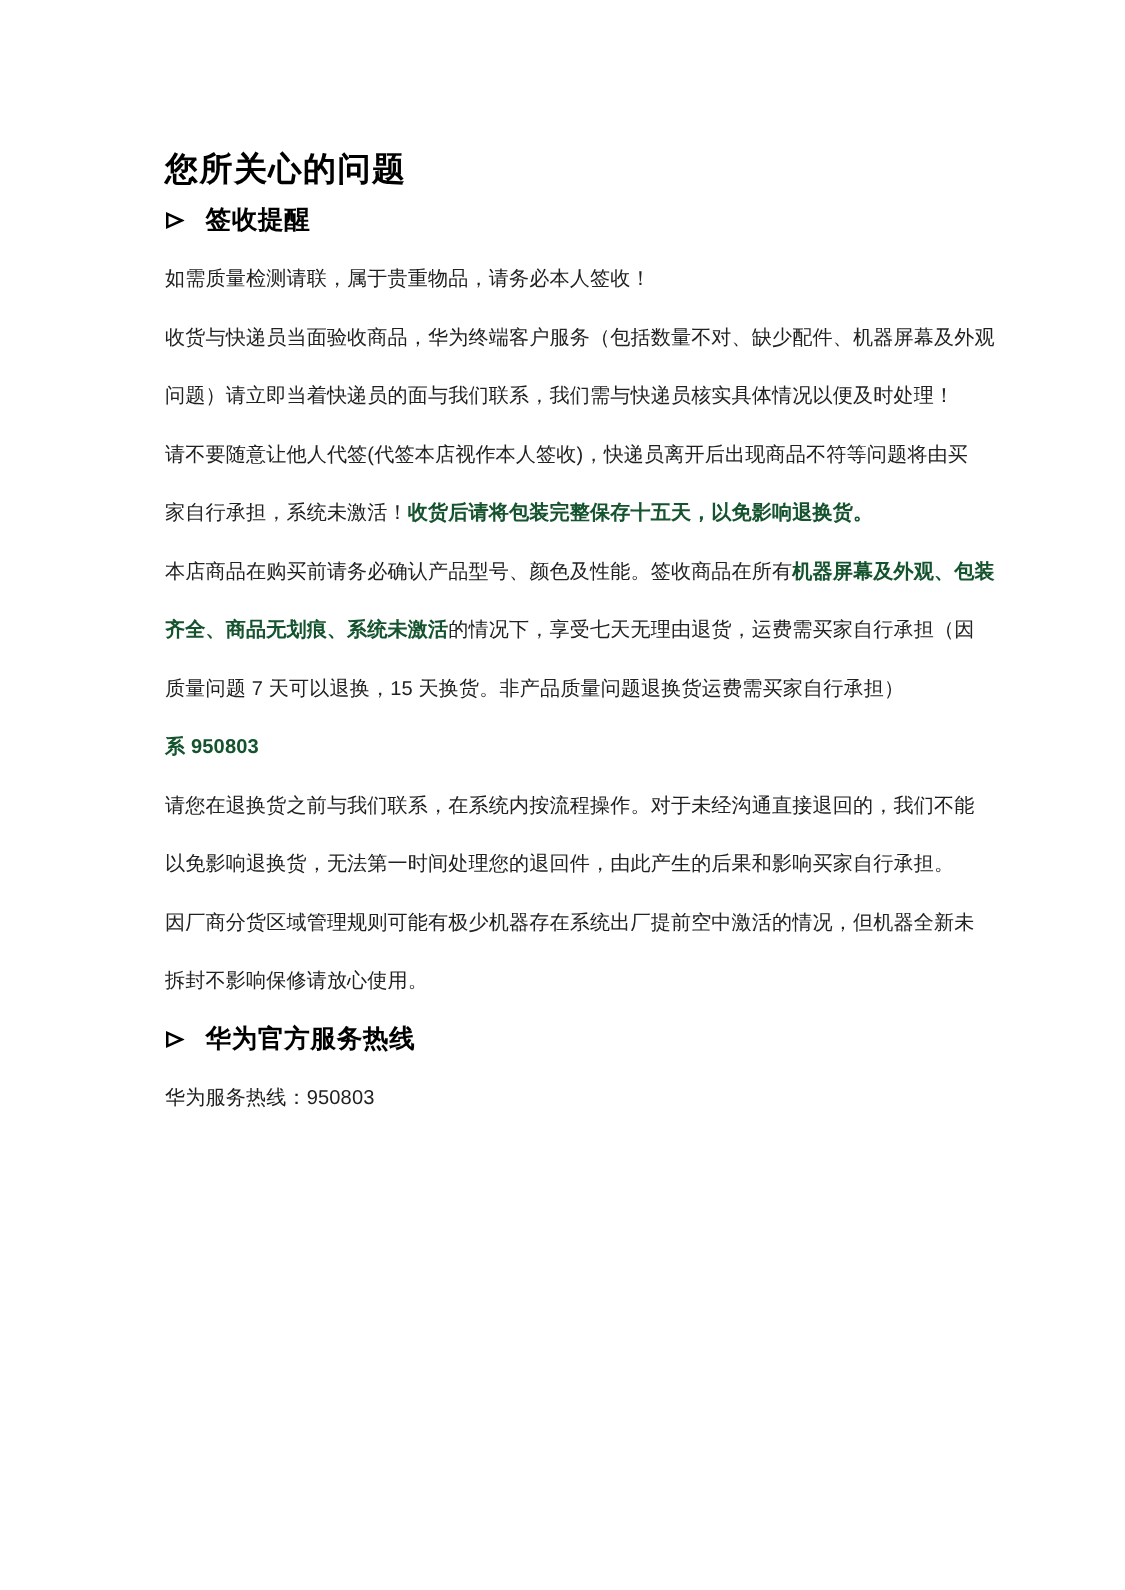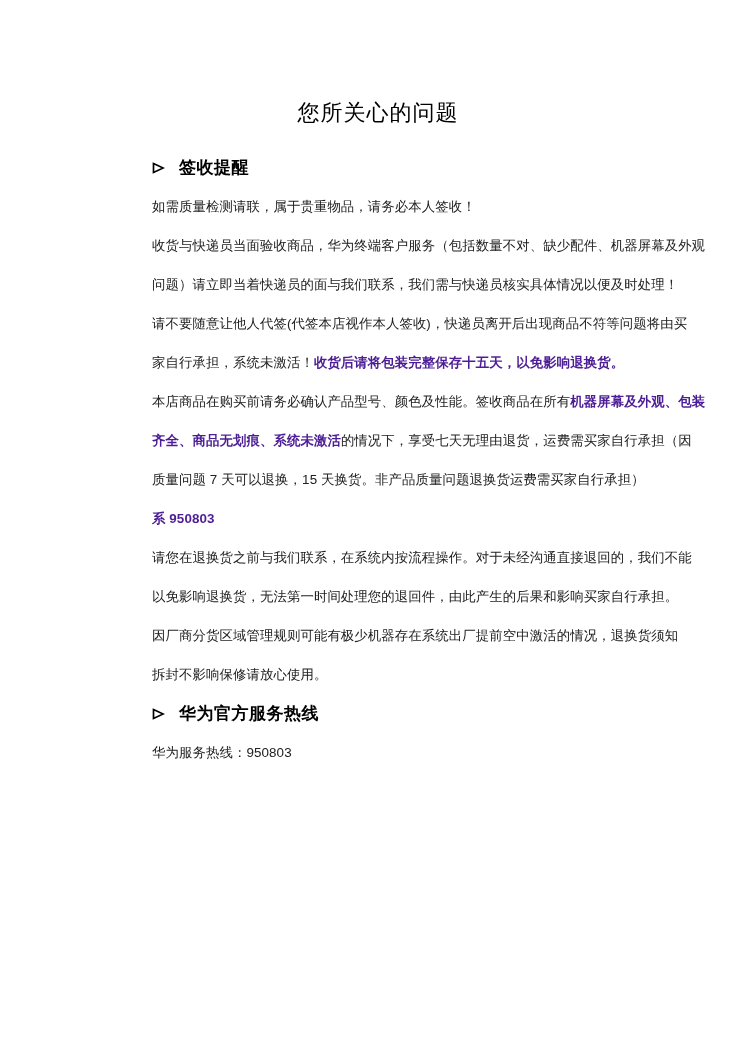--- a/index.html
+++ b/index.html
@@ -12,33 +12,31 @@
   }
   .page {
     box-sizing: border-box;
     width: 750px;
     height: 1060px;
     padding: 98px 104px 0 110px;
     color: #212121;
   }
   .title {
     font-size: 22px;
-    font-weight: 400;
+    font-weight: 700;
     color: #000000;
-    text-align: center;
     line-height: 29px;
     letter-spacing: 1px;
-    margin-bottom: 21px;
+    margin-bottom: 0;
   }
   .row {
     height: 39px;
     display: flex;
     align-items: center;
     white-space: nowrap;
-    margin-left: 42px;
   }
   .heading { gap: 0; }
   .heading .bullet {
     width: 13px;
     margin-right: 14px;
     display: inline-flex;
     align-items: center;
   }
   .heading .htext {
     font-size: 17px;
@@ -46,21 +44,21 @@
     color: #000000;
     letter-spacing: 0.5px;
   }
   .line {
     font-size: 13.4px;
     letter-spacing: 0.1px;
     color: #212121;
   }
   .line .b {
     font-weight: 700;
-    color: #4c1d95;
+    color: #14532d;
   }
 </style>
 </head>
 <body>
 
 <div class="page">
   <div class="title">您所关心的问题</div>
   <div id="sections">
       <section>
         <div class="row heading">
@@ -103,21 +101,21 @@
         <div class="row line">
           <span class="b">系 950803</span>
         </div>
         <div class="row line">
           <span>请您在退换货之前与我们联系，在系统内按流程操作。对于未经沟通直接退回的，我们不能</span>
         </div>
         <div class="row line">
           <span>以免影响退换货，无法第一时间处理您的退回件，由此产生的后果和影响买家自行承担。</span>
         </div>
         <div class="row line">
-          <span>因厂商分货区域管理规则可能有极少机器存在系统出厂提前空中激活的情况，退换货须知</span>
+          <span>因厂商分货区域管理规则可能有极少机器存在系统出厂提前空中激活的情况，但机器全新未</span>
         </div>
         <div class="row line">
           <span>拆封不影响保修请放心使用。</span>
         </div>
       </section>
       <section>
         <div class="row heading">
           <span class="bullet">
             <svg width="13" height="12" viewBox="0 0 13 12" aria-hidden="true">
               <path d="M1.5 1.6 L11.2 6 L1.5 10.4 Z" fill="#ffffff" stroke="#000000" stroke-width="1.7" stroke-linejoin="miter"></path>

